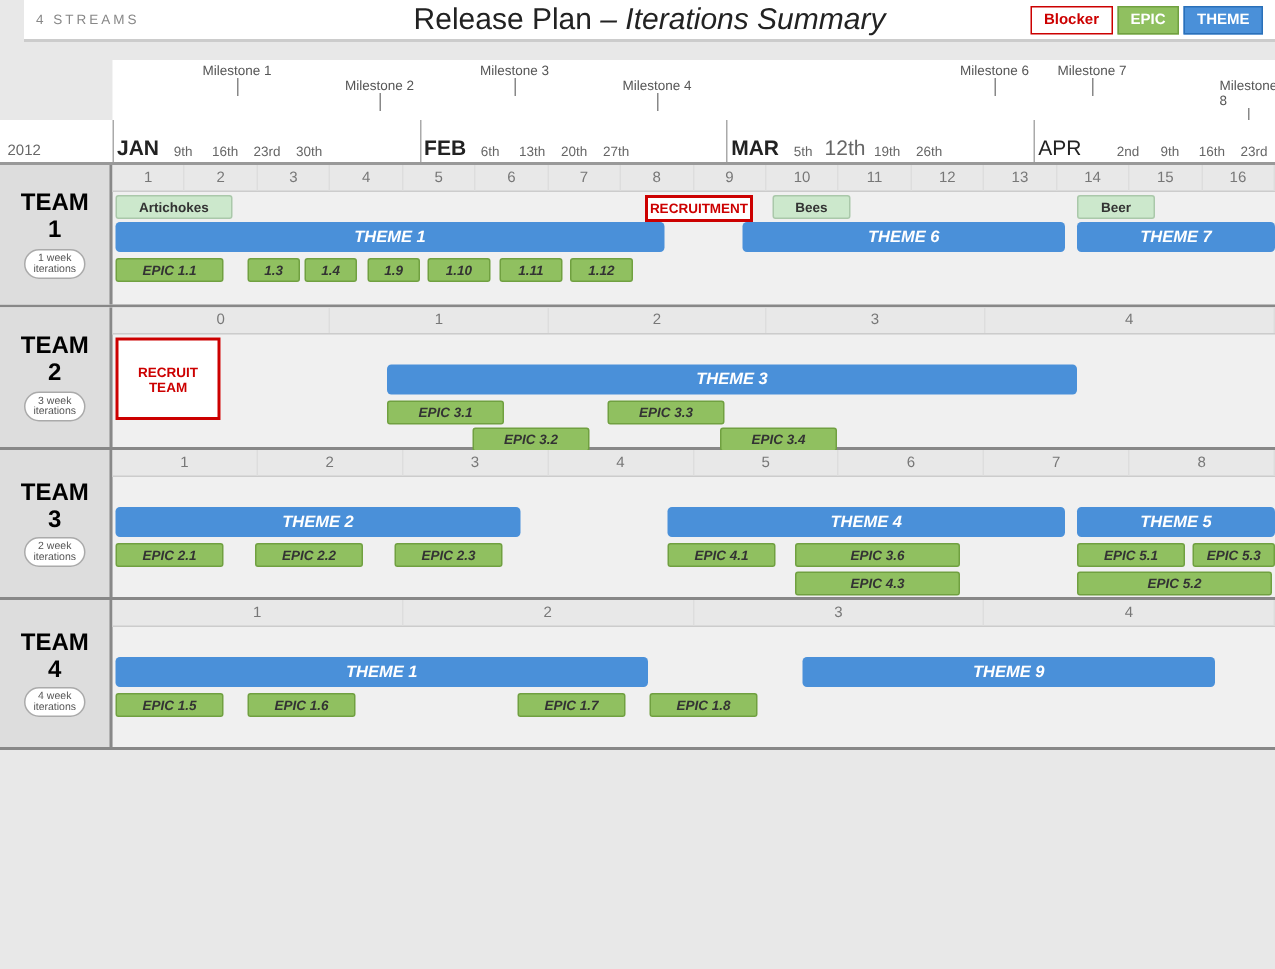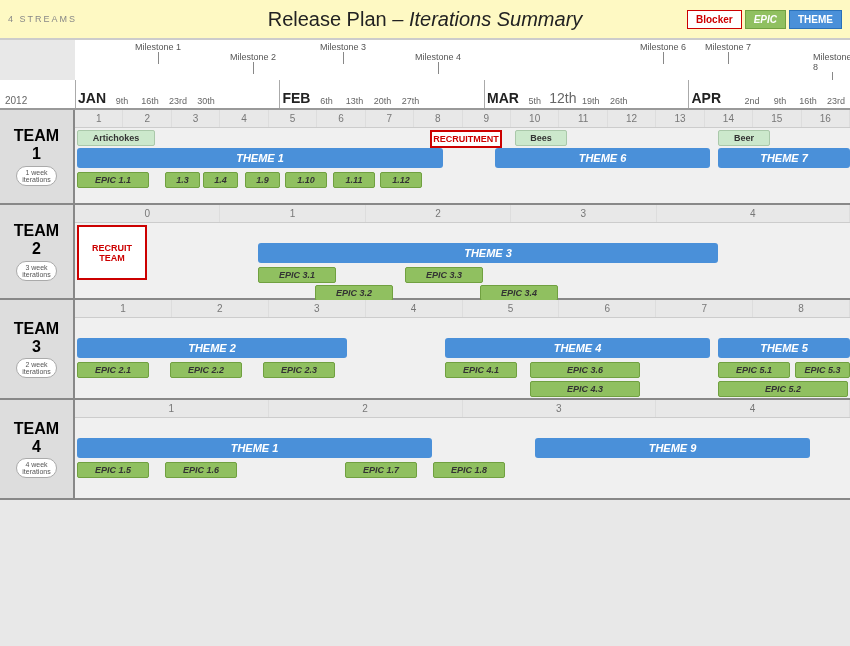--- a/index.html
+++ b/index.html
@@ -1,38 +1,38 @@
 <!DOCTYPE html>
 <html><head>
   <meta charset="utf-8">
   <style>
     * { box-sizing: border-box; margin: 0; padding: 0; }
     body { font-family: Arial, sans-serif; background: #fff; width: 850px; height: 646px; overflow: hidden; font-size: 11px; }
     .badge { padding: 3px 8px; font-size: 10px; font-weight: bold; border: 1px solid #999; cursor: pointer; }
     .badge-blocker { background: #fff; color: #c00; border-color: #c00; }
-    .badge-epic { background: #90c060; color: #fff; border-color: #70a040; font-style: italic; }
+    .badge-epic { background: #90c060; color: #fff; border-color: #70a040; }
     .badge-theme { background: #4a90d9; color: #fff; border-color: #2a70b9; }
 
     
     .theme-bar { background: #4a90d9; color: #fff; font-style: italic; font-weight: bold; font-size: 11px; text-align: center; padding: 2px 4px; border-radius: 3px; display: flex; align-items: center; justify-content: center; height: 20px; }
 
     
     .epic-bar { background: #90c060; color: #333; font-size: 9px; font-weight: bold; text-align: center; padding: 1px 3px; border-radius: 2px; display: flex; align-items: center; justify-content: center; height: 16px; border: 1px solid #70a040; font-style: italic; }
 
     
     .blocker-box { background: #fff; color: #c00; font-size: 9px; font-weight: bold; text-align: center; padding: 2px; border: 2px solid #c00; display: flex; align-items: center; justify-content: center; }
 
     
     .task-box { background: #cce8cc; color: #333; font-size: 9px; font-weight: bold; text-align: center; padding: 2px 3px; border: 1px solid #aac8aa; border-radius: 2px; display: flex; align-items: center; justify-content: center; height: 16px; }
 
     
     .page-wrapper { width: 850px; height: 646px; position: relative; background: #e8e8e8; font-family: Arial, sans-serif; font-size: 11px; overflow: hidden; }
 
     
-    .hdr { position: absolute; top: 0; left: 0; right: 0; height: 40px; background: #fef9c3; border-bottom: 2px solid #ccc; display: flex; align-items: center; justify-content: center; }
+    .hdr { position: absolute; top: 0; left: 16px; right: 0; height: 28px; background: #ffffff; border-bottom: 2px solid #ccc; display: flex; align-items: center; justify-content: center; }
     .hdr-left { position: absolute; left: 8px; font-size: 9px; color: #888; letter-spacing: 2px; }
     .hdr-title { font-size: 20px; font-weight: normal; color: #222; }
     .hdr-title em { font-style: italic; }
     .hdr-right { position: absolute; right: 8px; display: flex; gap: 3px; }
 
     
     .ms-row { position: absolute; top: 40px; left: 75px; right: 0; height: 40px; background: #fff; }
     .ms-item { position: absolute; font-size: 9px; color: #555; display: flex; flex-direction: column; align-items: center; }
     .ms-line { width: 1px; height: 12px; background: #888; }
 
@@ -135,21 +135,21 @@
 
       <div style="display:flex;align-items:flex-end;flex:4;border-left:1px solid #aaa;padding-left:2px;padding-bottom:2px;">
         <span style="font-size:14px;font-weight:bold;color:#222;margin-right:2px;">MAR</span>
         <span style="font-size:9px;color:#666;width:28px;text-align:center;">5th</span>
         <span style="font-size:14px;color:#666;width:28px;text-align:center;">12th</span>
         <span style="font-size:9px;color:#666;width:28px;text-align:center;">19th</span>
         <span style="font-size:9px;color:#666;width:28px;text-align:center;">26th</span>
       </div>
 
       <div style="display:flex;align-items:flex-end;flex:4;border-left:1px solid #aaa;padding-left:2px;padding-bottom:2px;">
-        <span style="font-size:14px;font-weight:bold;color:#222;margin-right:17px;">APR</span>
+        <span style="font-size:14px;font-weight:normal;color:#222;margin-right:17px;">APR</span>
         <span style="font-size:9px;color:#666;width:28px;text-align:center;">2nd</span>
         <span style="font-size:9px;color:#666;width:28px;text-align:center;">9th</span>
         <span style="font-size:9px;color:#666;width:28px;text-align:center;">16th</span>
         <span style="font-size:9px;color:#666;width:28px;text-align:center;">23rd</span>
       </div>
     </div>
   </div>
 
   <div class="t-row" style="top:110px;height:95px;">
     <div class="t-label">

